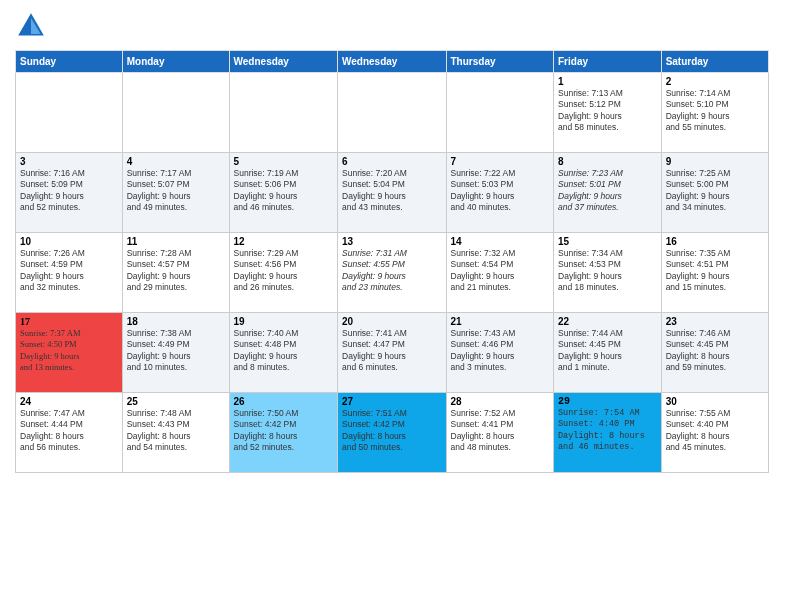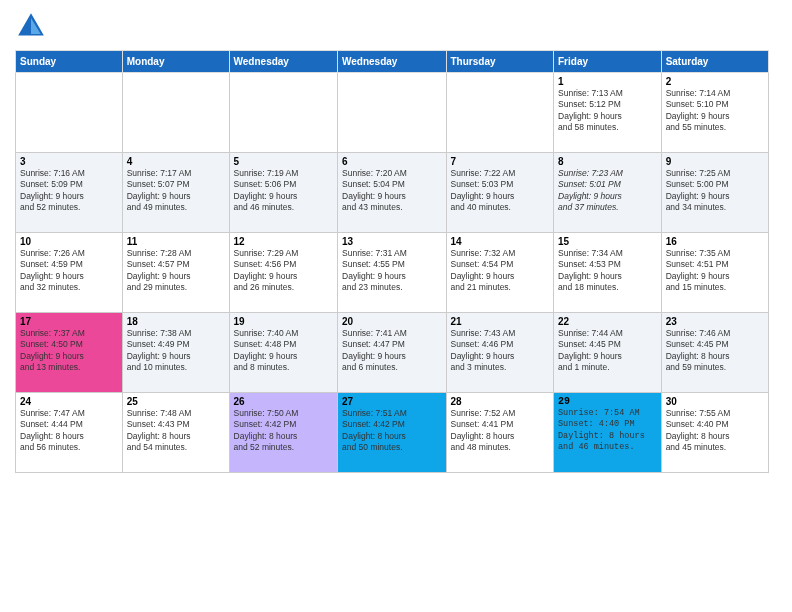--- a/index.html
+++ b/index.html
@@ -213,21 +213,21 @@
           </td>
           <td style="background: rgb(255, 255, 255); margin-top: 13px;">
             <span class="day-num">12</span>
             <div class="day-info" style="white-space: pre-line;">Sunrise: 7:29 AM
 Sunset: 4:56 PM
 Daylight: 9 hours
 and 26 minutes.</div>
           </td>
           <td style="background: rgb(255, 255, 255);">
             <span class="day-num">13</span>
-            <div class="day-info" style="white-space: pre-line;">Sunrise: 7:31 AM
+            <div class="day-info" style="white-space: pre-line; font-style: italic;">Sunrise: 7:31 AM
 Sunset: 4:55 PM
 Daylight: 9 hours
 and 23 minutes.</div>
           </td>
           <td style="background: rgb(255, 255, 255);">
             <span class="day-num">14</span>
             <div class="day-info" style="white-space: pre-line;">Sunrise: 7:32 AM
 Sunset: 4:54 PM
 Daylight: 9 hours
 and 21 minutes.</div>
@@ -241,21 +241,21 @@
           </td>
           <td style="background: rgb(255, 255, 255); margin-top: 11px;">
             <span class="day-num">16</span>
             <div class="day-info" style="white-space: pre-line;">Sunrise: 7:35 AM
 Sunset: 4:51 PM
 Daylight: 9 hours
 and 15 minutes.</div>
           </td>
         </tr>
         <tr>
-          <td style="background: #ec4899;">
+          <td style="background: #ef4444; font-family: Liberation Serif, serif;">
             <span class="day-num">17</span>
             <div class="day-info" style="white-space: pre-line;">Sunrise: 7:37 AM
 Sunset: 4:50 PM
 Daylight: 9 hours
 and 13 minutes.</div>
           </td>
           <td style="background: rgb(240, 244, 248);">
             <span class="day-num">18</span>
             <div class="day-info" style="white-space: pre-line;">Sunrise: 7:38 AM
 Sunset: 4:49 PM
@@ -306,21 +306,21 @@
 Daylight: 8 hours
 and 56 minutes.</div>
           </td>
           <td style="background: rgb(255, 255, 255);">
             <span class="day-num">25</span>
             <div class="day-info" style="white-space: pre-line;">Sunrise: 7:48 AM
 Sunset: 4:43 PM
 Daylight: 8 hours
 and 54 minutes.</div>
           </td>
-          <td style="background: #c4b5fd;">
+          <td style="background: #7dd3fc;">
             <span class="day-num">26</span>
             <div class="day-info" style="white-space: pre-line;">Sunrise: 7:50 AM
 Sunset: 4:42 PM
 Daylight: 8 hours
 and 52 minutes.</div>
           </td>
           <td style="background: #0ea5e9;">
             <span class="day-num">27</span>
             <div class="day-info" style="white-space: pre-line;">Sunrise: 7:51 AM
 Sunset: 4:42 PM

